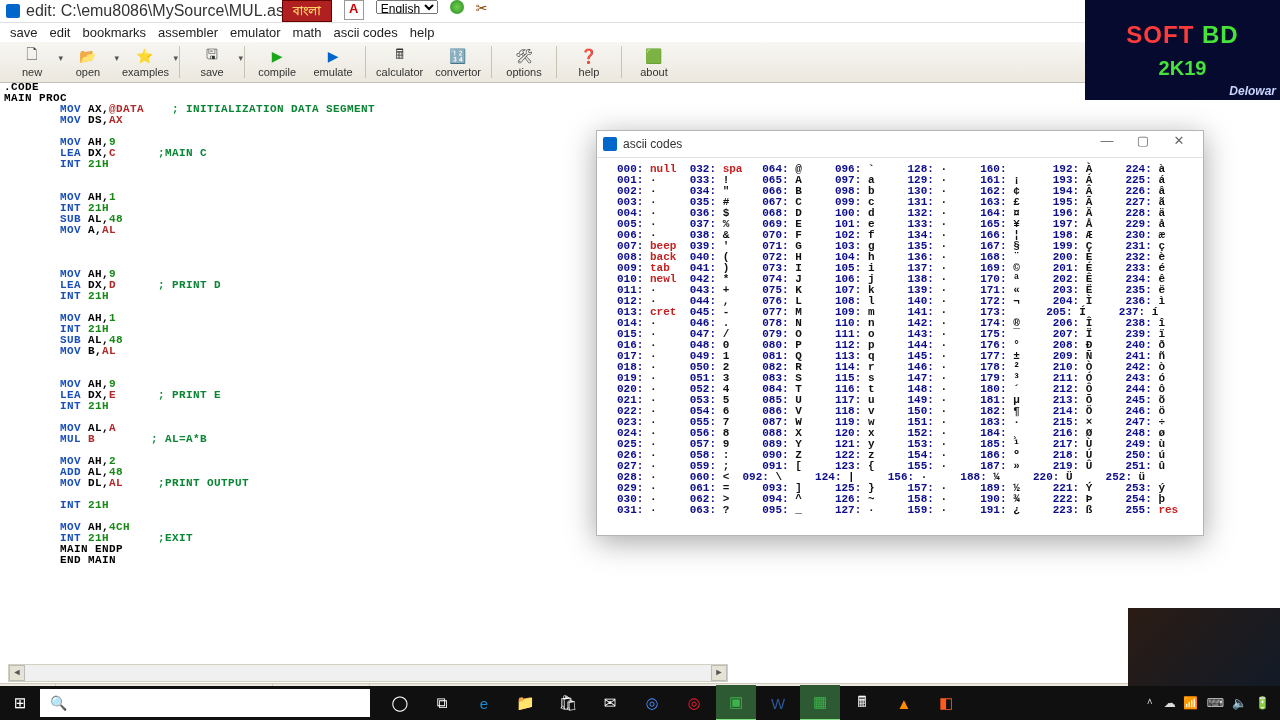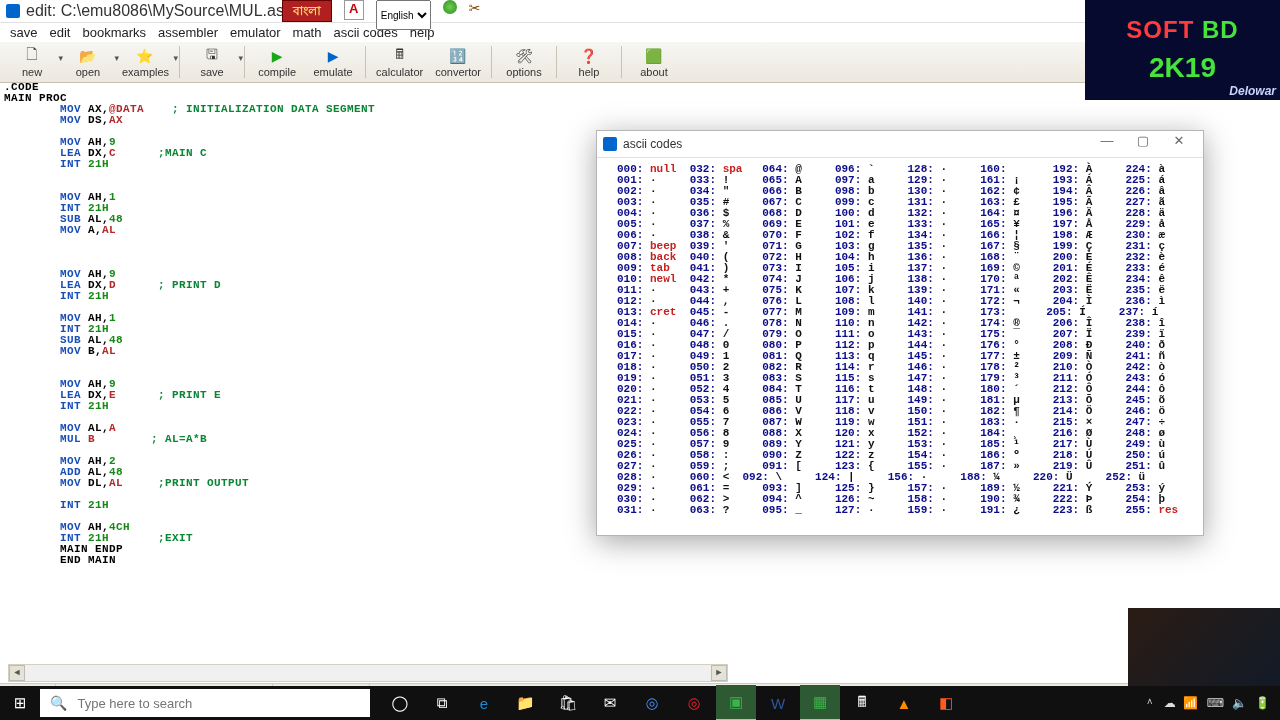--- a/index.html
+++ b/index.html
@@ -1,21 +1,21 @@
 <!DOCTYPE html>
 <html><head>
 <meta charset="utf-8">
 <style>
  html,body{margin:0;padding:0;font-family:"Segoe UI",Tahoma,sans-serif;font-size:12px;color:#000;background:#fff;width:1280px;height:720px;overflow:hidden}
  .titlebar{background:#fff;height:22px;display:flex;align-items:center;padding:0 6px;font-size:16px;color:#333;border-bottom:1px solid #e0e0e0}
  .titlebar .ico{width:14px;height:14px;background:#0066cc;border-radius:2px;margin-right:6px}
  .translator{position:absolute;left:282px;top:0;height:22px;display:flex;gap:12px}
  .translator .bn{background:#b02020;color:#fc6;font-weight:700;font-size:12px;padding:1px 10px;border:1px solid #600}
  .translator .aicon{width:18px;height:18px;background:#fff;border:1px solid #999;color:#c00;font-weight:700;text-align:center;line-height:16px;font-size:13px}
- .translator select{font-size:10px;height:30px}
+ .translator select{font-size:12px;height:14px}
  .translator .go{width:14px;height:14px;background:radial-gradient(#6fcf4f,#2a8a20);border-radius:50%}
  .translator .pin{color:#884400;font-size:14px}
  .menubar{height:18px;display:flex;align-items:center;gap:12px;padding:0 10px;color:#222;font-size:13px}
  .menubar span{cursor:default}
  .toolbar{height:40px;background:linear-gradient(#f7f6f2,#ece8df);border-top:1px solid #fff;border-bottom:1px solid #c6c1b5;display:flex;align-items:center;padding:0 4px}
  .tb-btn{display:flex;flex-direction:column;align-items:center;justify-content:center;min-width:44px;height:38px;font-size:11px;color:#333;padding:0 6px;position:relative}
  .tb-btn .ic{width:18px;height:18px;margin-bottom:1px;display:flex;align-items:center;justify-content:center;font-size:14px}
  .tb-dd::after{content:"▾";position:absolute;right:-3px;top:10px;font-size:9px;color:#555}
  .tb-sep{width:1px;height:32px;background:#c9c3b6;margin:0 4px}
  .editor{position:absolute;left:0;top:80px;right:0;bottom:56px;display:flex}
@@ -36,21 +36,21 @@
  .asciiwin .hd{height:26px;display:flex;align-items:center;padding:0 6px;font-size:12px;color:#333;border-bottom:1px solid #e0e0e0}
  .asciiwin .hd .ico{width:14px;height:14px;background:#0066cc;border-radius:2px;margin-right:6px}
  .asciiwin .hd .spacer{flex:1}
  .asciiwin .hd .wb{width:36px;height:22px;text-align:center;font-size:13px;color:#666;font-family:Arial}
  .asciiwin pre{margin:0;padding:6px 20px;font:bold 11px/11px "Courier New",monospace;white-space:pre}
  .ac{color:#0d0d8a}.av{color:#111}.asp{color:#c62020}
  
  .brand{position:absolute;right:0;top:0;width:195px;height:100px;background:#050a2e;color:#fff;display:flex;flex-direction:column;align-items:center;justify-content:center;font-weight:700}
  .brand .l1{font-size:24px;letter-spacing:1px}
  .brand .l1 .s{color:#ff3b3b}.brand .l1 .b{color:#46e33a}
- .brand .l2{color:#46e33a;font-size:28px;margin-top:8px}
+ .brand .l2{color:#46e33a;font-size:20px;margin-top:8px}
  .brand .by{position:absolute;right:4px;bottom:2px;font-size:12px;font-style:italic;color:#c9d4ff}
  .webcam{position:absolute;right:0;bottom:0;width:152px;height:112px;background:linear-gradient(135deg,#2b1c14,#0e1a2a)}
  .taskbar{position:absolute;left:0;right:0;bottom:0;height:34px;background:#101010;display:flex;align-items:center;color:#fff}
  .taskbar .win{width:40px;height:34px;display:flex;align-items:center;justify-content:center;font-size:15px}
  .taskbar .search{flex:0 0 310px;height:28px;background:#fff;display:flex;align-items:center;gap:8px;padding:0 10px;color:#666}
  .taskbar .search .mag{font-size:14px}
  .taskbar input{border:none;outline:none;font-size:13px;flex:1;color:#555;background:transparent}
  .taskbar .mid{display:flex;align-items:center;gap:2px;margin-left:10px}
  .ti{width:40px;height:34px;display:flex;align-items:center;justify-content:center;font-size:15px}
  .ti.active{background:#2d5a33;border-bottom:2px solid #7fe37f}
@@ -253,21 +253,20 @@
   <div class="l2">2K19</div>
   <div class="by">Delowar</div>
 </div>
 
 <div class="webcam"></div>
 
 <div class="taskbar">
   <div class="win">⊞</div>
   <div class="search">
     <span class="mag">🔍</span>
-    <input placeholder="Type here to search" style="">
   </div>
   <div class="mid" id="tb-icons">
       <div class="ti">◯</div>
       <div class="ti">⧉</div>
       <div class="ti" style="color: rgb(27, 139, 214);">e</div>
       <div class="ti" style="color: rgb(240, 197, 66);">📁</div>
       <div class="ti">🛍</div>
       <div class="ti">✉</div>
       <div class="ti" style="color: rgb(76, 139, 245);">◎</div>
       <div class="ti" style="color: rgb(255, 27, 45);">◎</div>

